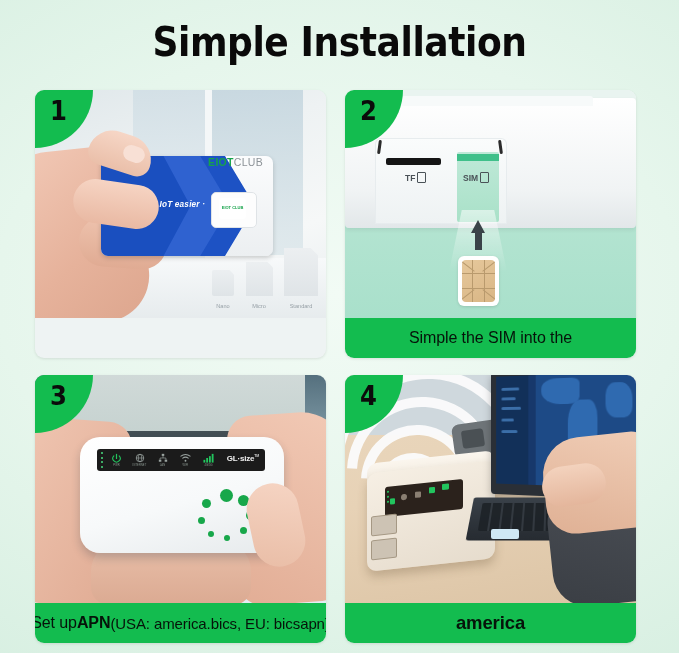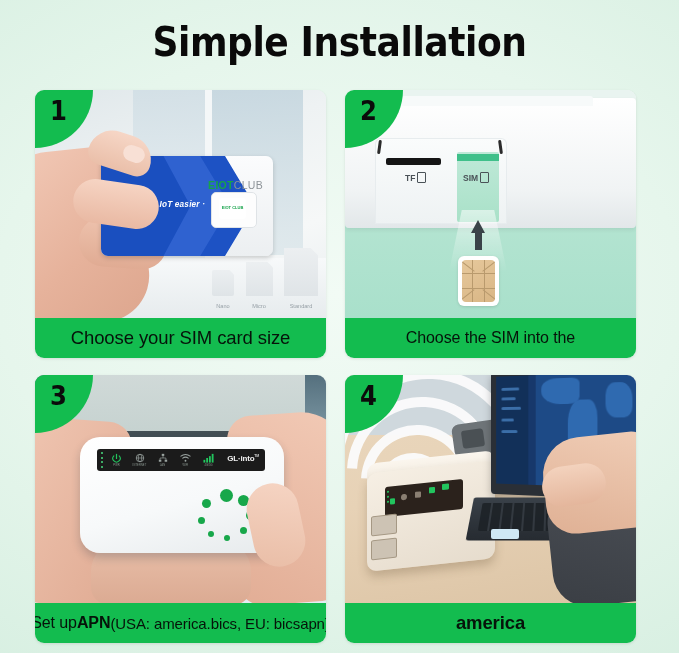--- a/index.html
+++ b/index.html
@@ -75,21 +75,21 @@
   .simcard{
     position:absolute;left:66px;top:66px;width:172px;height:100px;border-radius:7px;
     background:linear-gradient(180deg,#fbfcfd,#eceff1);box-shadow:0 2px 5px rgba(0,0,0,.18);
     overflow:hidden;
   }
   .sc-blue{position:absolute;left:0;top:0;width:118px;height:100px;background:#1a4fbf;}
   .sc-chev{position:absolute;left:56px;top:-12px;width:76px;height:124px;background:#2f62d0;
     clip-path:polygon(0 0,56% 0,100% 50%,56% 100%,0 100%,44% 50%);}
   .sc-chev2{position:absolute;left:92px;top:-12px;width:62px;height:124px;background:#1d52c4;
     clip-path:polygon(0 0,40% 0,100% 50%,40% 100%,0 100%,60% 50%);}
-  .sc-brand{position:absolute;right:10px;top:23px;font-size:10.5px;font-weight:700;letter-spacing:.3px;}
+  .sc-brand{position:absolute;right:10px;top:0;font-size:10.5px;font-weight:700;letter-spacing:.3px;}
   .sc-brand .e{color:#16a34a}
   .sc-brand .c{color:#8d9398;font-weight:500}
   .sc-slogan{position:absolute;left:14px;top:44px;font-size:8.2px;font-style:italic;font-weight:700;color:#fff;letter-spacing:.2px;}
   .sc-punch{position:absolute;left:110px;top:36px;width:44px;height:34px;border:1.5px solid #dfe3e6;border-radius:5px;background:#fdfdfd;}
   .sc-chip{position:absolute;left:118px;top:42px;width:27px;height:21px;background:#fff;border-radius:3px;display:flex;align-items:center;justify-content:center;}
   .sc-chip i{font-style:normal;font-size:4px;font-weight:700;color:#16a34a;line-height:4.4px;text-align:center;}
   .sizes{position:absolute;right:6px;bottom:8px;width:112px;height:62px;}
   .sz{position:absolute;bottom:14px;background:linear-gradient(180deg,#eceff1,#dfe4e7);}
   .sz1{left:4px;width:22px;height:26px;border-radius:2px 2px 2px 2px;clip-path:polygon(0 0,80% 0,100% 18%,100% 100%,0 100%);}
   .sz2{left:38px;width:27px;height:34px;clip-path:polygon(0 0,80% 0,100% 16%,100% 100%,0 100%);}
@@ -233,23 +233,20 @@
           <div class="sz sz2"></div>
           <div class="sz sz3"></div>
           <div class="szlab szl1">Nano</div>
           <div class="szlab szl2">Micro</div>
           <div class="szlab szl3">Standard</div>
         </div>
       </div>
       <div class="badge">
           <span>1</span>
         </div>
-      <div class="cap">
-        <span>Choose your SIM card size</span>
-      </div>
     </div>
 
     <div class="panel p2">
       <div class="photo">
         <div class="dev-top"></div>
         <div class="dev-body"></div>
         <div class="dev-lip"></div>
         <div class="slotplate"></div>
         <div class="clipL"></div>
         <div class="clipR"></div>
@@ -278,21 +275,21 @@
           <i class="l d1"></i>
             <i class="l d2"></i>
             <i class="l d3"></i>
             <i class="l d4"></i>
         </div>
       </div>
       <div class="badge">
           <span>2</span>
         </div>
       <div class="cap small">
-        <span>Choose the SIM into the </span>
+        <span>Simple the SIM into the </span>
       </div>
     </div>
 
     <div class="panel p3">
       <div class="photo">
         <div class="p3-screen"></div>
         <div class="p3-dark"></div>
         <div class="p3-desk"></div>
         <div class="handL"></div>
         <div class="handR"></div>
@@ -346,21 +343,21 @@
             <div class="li li5">
               <svg width="11" height="10" viewBox="0 0 24 20">
                   <rect x="1" y="14" width="4" height="6" fill="#22c55e"></rect>
                   <rect x="7" y="10" width="4" height="10" fill="#22c55e"></rect>
                   <rect x="13" y="6" width="4" height="14" fill="#22c55e"></rect>
                   <rect x="19" y="1" width="4" height="19" fill="#22c55e"></rect>
                 </svg>
               <em>4G/5G</em>
             </div>
 
-            <div class="glbrand"><span>GL·into</span><sup>TM</sup></div>
+            <div class="glbrand"><span>GL·size</span><sup>TM</sup></div>
           </div>
 
           <div class="spinner">
             <i style="left:30px;top:0;width:13px;height:13px;"></i>
             <i style="left:48px;top:6px;width:11px;height:11px;"></i>
             <i style="left:56px;top:22px;width:9px;height:9px;"></i>
             <i style="left:50px;top:38px;width:7px;height:7px;"></i>
             <i style="left:34px;top:46px;width:6px;height:6px;"></i>
             <i style="left:18px;top:42px;width:6px;height:6px;"></i>
             <i style="left:8px;top:28px;width:7px;height:7px;"></i>

